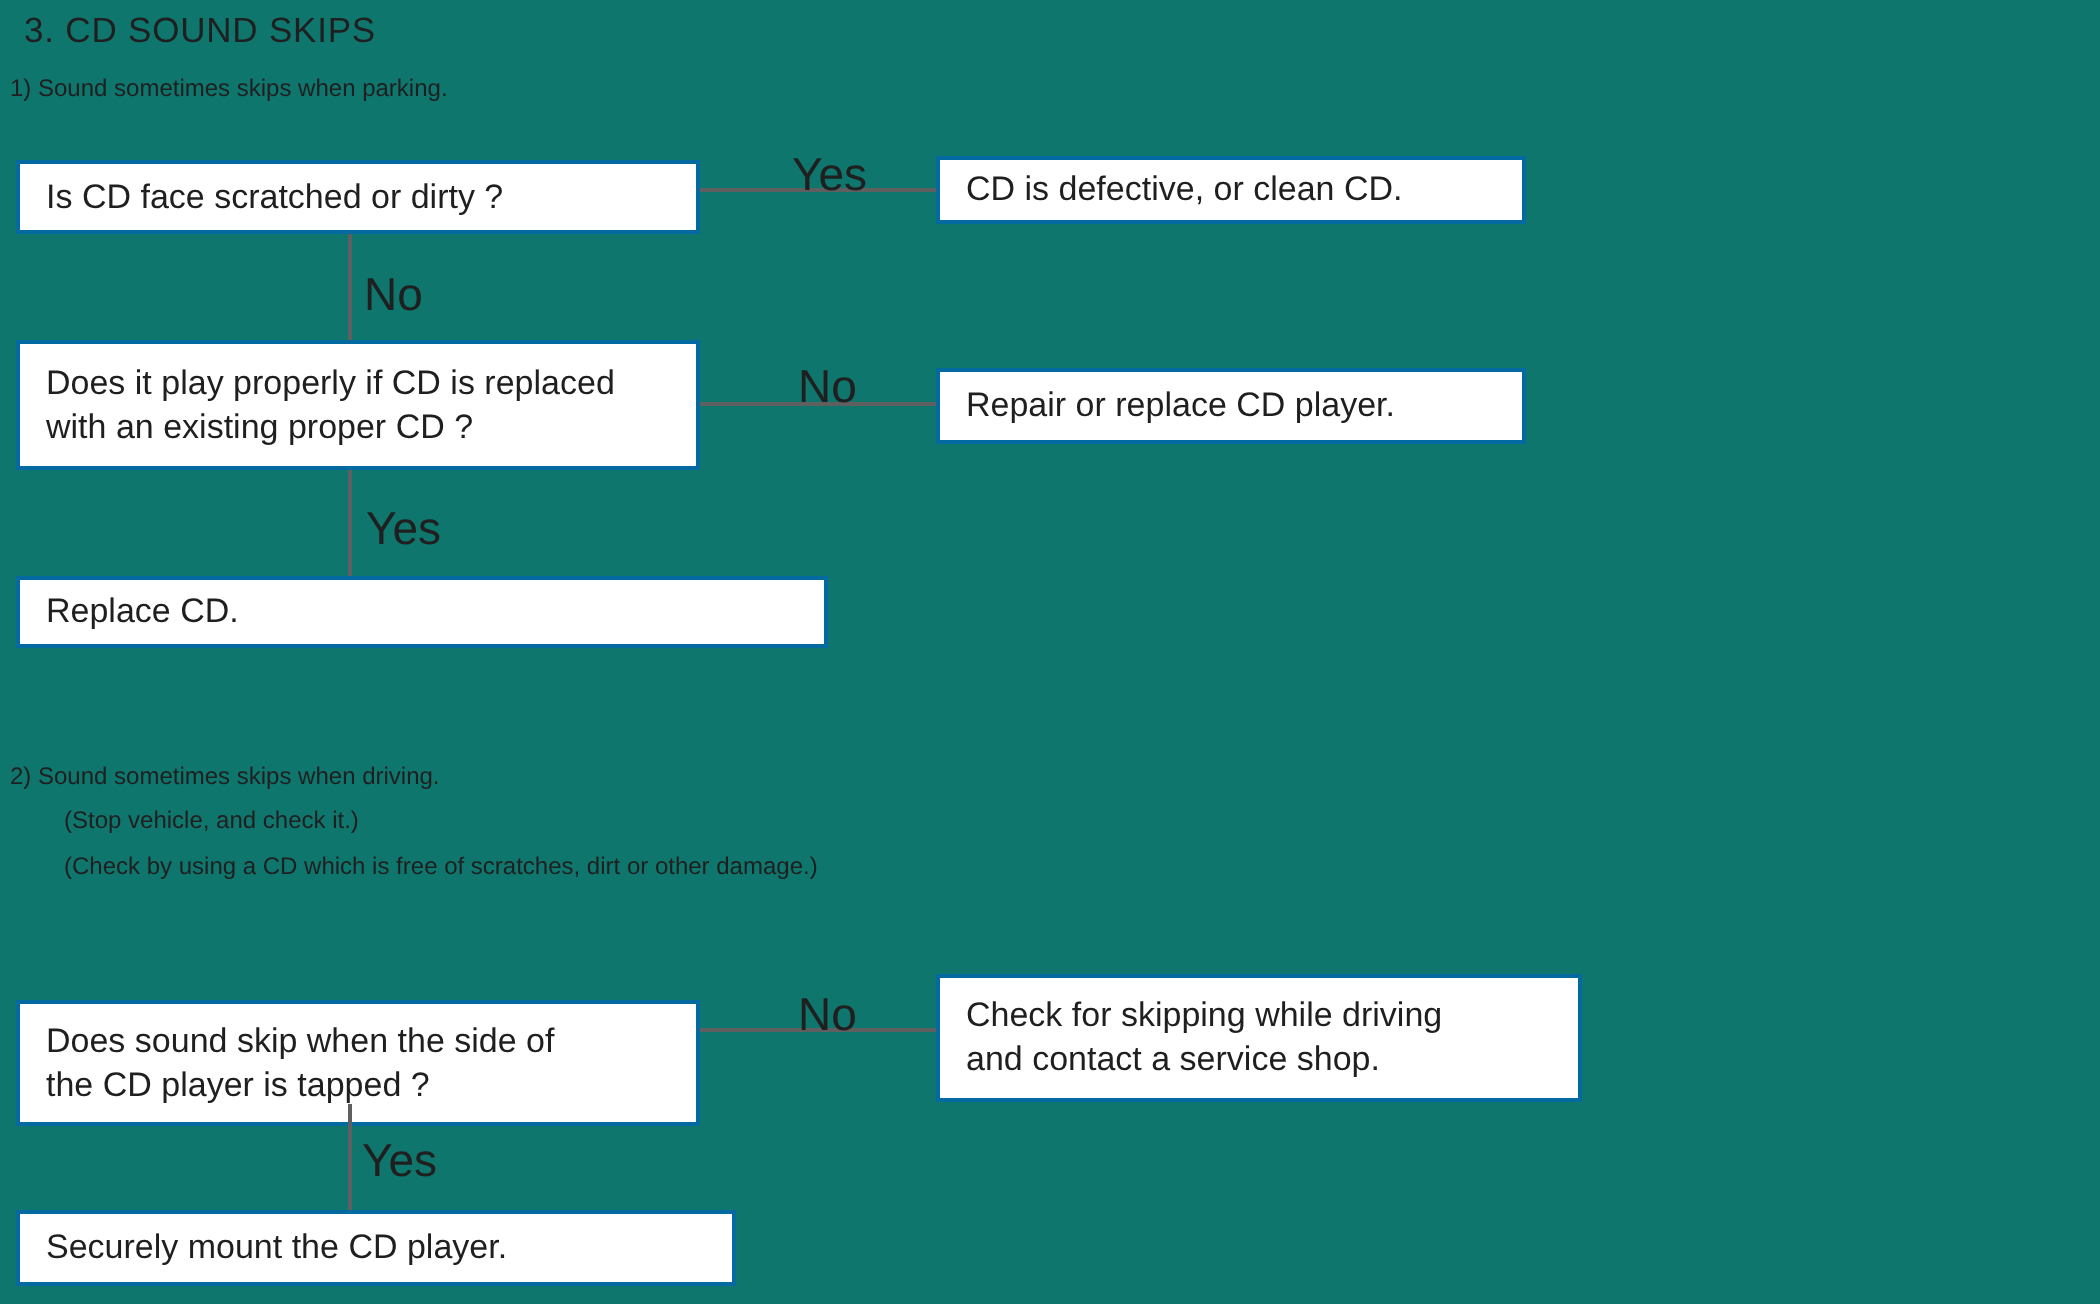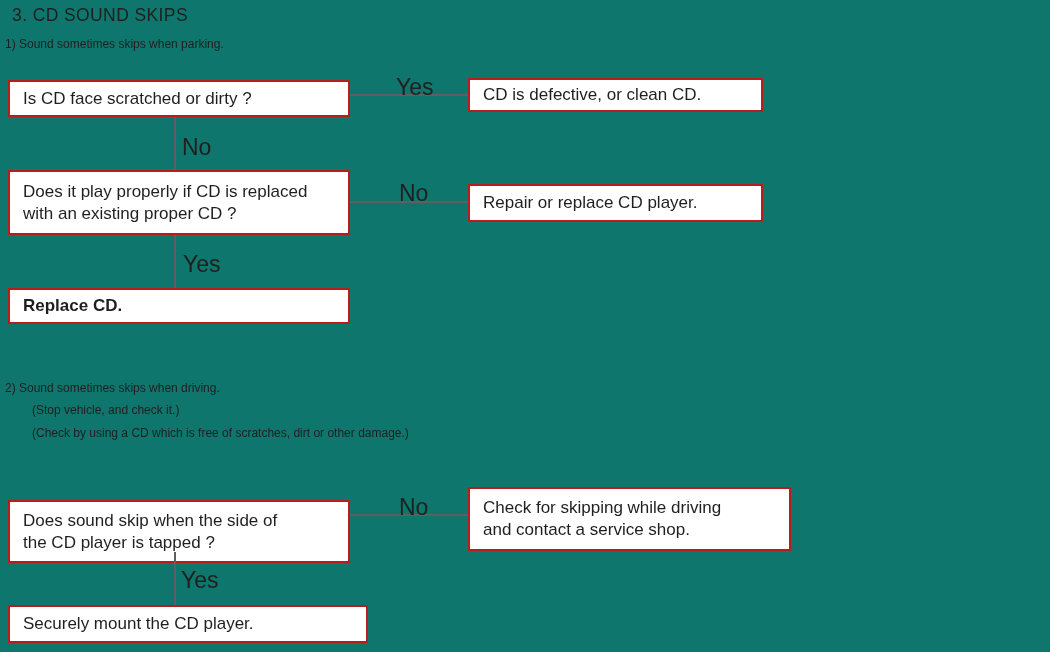--- a/index.html
+++ b/index.html
@@ -20,21 +20,21 @@
     letter-spacing: 0.4px;
   }
   .text {
     position: absolute;
     font-size: 12px;
     white-space: pre;
   }
   .box {
     position: absolute;
     box-sizing: border-box;
-    border: 2px solid #b91c1c;
+    border: 2px solid #0369a1;
     background: #ffffff;
     display: flex;
     align-items: center;
     padding-left: 13px;
     padding-right: 10px;
     font-size: 17px;
     line-height: 22px;
     white-space: pre-line;
   }
   .label {
@@ -70,21 +70,21 @@
 with an existing proper CD ?</div>
 
   <div class="line h" style="left:350px; top:201px; width:118px;"></div>
   <div class="label" style="left:399px; top:180px;">No</div>
 
   <div class="box" style="left:468px; top:184px; width:295px; height:38px;">Repair or replace CD player.</div>
 
   <div class="line v" style="left:174px; top:235px; height:53px;"></div>
   <div class="label" style="left:183px; top:251px;">Yes</div>
 
-  <div class="box" style="left:8px; top:288px; width:342px; height:36px;font-weight:bold;">Replace CD.</div>
+  <div class="box" style="left:8px; top:288px; width:406px; height:36px;">Replace CD.</div>
 
   <div class="text" style="left:5px; top:381px;">2) Sound sometimes skips when driving.</div>
   <div class="text" style="left:32px; top:403px;">(Stop vehicle, and check it.)</div>
   <div class="text" style="left:32px; top:426px;">(Check by using a CD which is free of scratches, dirt or other damage.)</div>
 
   <div class="box" style="left:8px; top:500px; width:342px; height:63px;">Does sound skip when the side of
 the CD player is tapped ?</div>
 
   <div class="line h" style="left:350px; top:514px; width:118px;"></div>
   <div class="label" style="left:399px; top:494px;">No</div>

